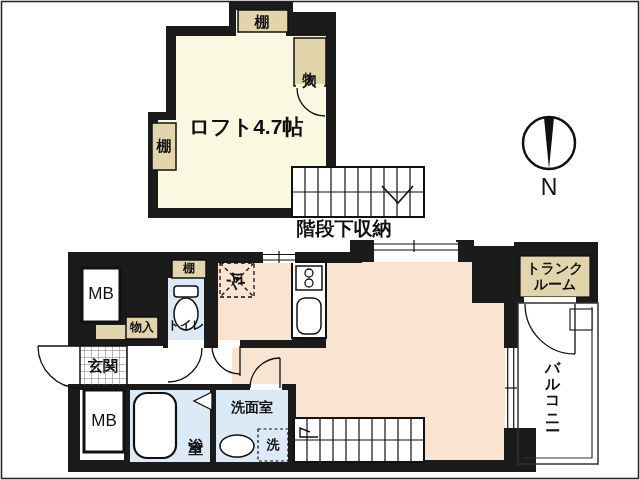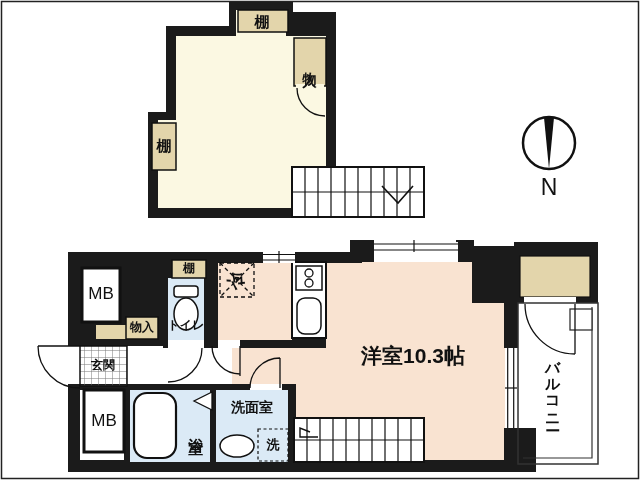--- a/index.html
+++ b/index.html
@@ -150,30 +150,35 @@
     <path d="M38,346 H80 M38,346 A42 42 0 0 0 80,388"></path>
     <path d="M202,348 A34 34 0 0 1 168,382"></path>
     <path d="M240,346 V376 M212,346 A28 28 0 0 0 240,374"></path>
     <path d="M280,388 V358 M280,358 A30 30 0 0 0 250,388"></path>
     <path d="M575,304 V354 M525,304 A50 50 0 0 0 575,354"></path>
   </g>
 </svg>
 
   <div class="label" style="left:262px;top:22px;font-size:15px">棚</div>
   <div class="label vert" style="left:310px;top:62px;font-size:14px">物入</div>
+  <div class="label" style="left:246px;top:127px;font-size:21px">ロフト4.7帖</div>
   <div class="label" style="left:164px;top:146px;font-size:15px">棚</div>
+  <div class="label" style="left:344px;top:229px;font-size:19px">階段下収納</div>
   <div class="label" style="left:549px;top:187px;font-size:23px;font-weight:400">N</div>
 
   <div class="label" style="left:101px;top:294px;font-size:17px;font-weight:400">MB</div>
   <div class="label" style="left:189px;top:269px;font-size:12px">棚</div>
   <div class="label" style="left:186px;top:326px;font-size:12px">トイレ</div>
   <div class="label" style="left:142px;top:328px;font-size:12px">物入</div>
-  <div class="label" style="left:103px;top:366px;font-size:12px">玄関</div>
+  <div class="label" style="left:103px;top:366px;font-size:15px">玄関</div>
   <div class="label rot45" style="left:237px;top:280px;font-size:17px">冷</div>
-  <div class="label" style="left:413px;top:356px;font-size:21px">洋室10.3帖</div>
 
+  <div class="label" style="left:555px;top:276px;font-size:14px">
+    <div>トランク</div>
+    <div>ルーム</div>
+  </div>
 
   <div class="label vert" style="left:553px;top:387px;font-size:15px">バルコニー</div>
   <div class="label" style="left:104px;top:421px;font-size:17px;font-weight:400">MB</div>
   <div class="label vert" style="left:196px;top:427px;font-size:15px">浴室</div>
   <div class="label" style="left:252px;top:407px;font-size:14px">洗面室</div>
   <div class="label" style="left:273px;top:445px;font-size:13px">洗</div>
 </div>
 
 </body></html>

